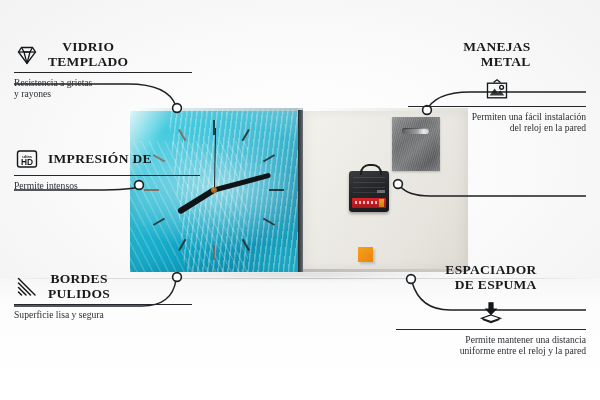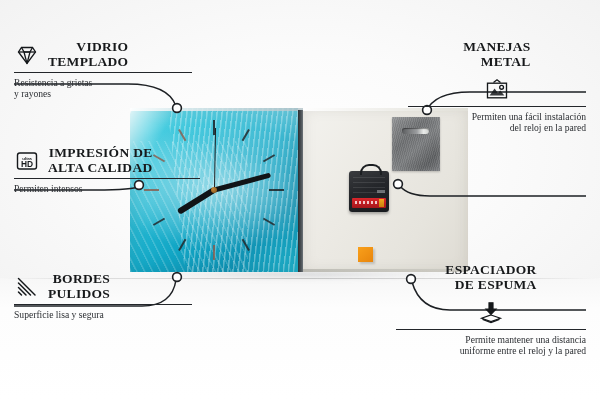--- a/index.html
+++ b/index.html
@@ -99,21 +99,21 @@
     box-shadow:2px 2px 2px rgba(0,0,0,.16);}
 
   
   .callout{position:absolute;width:200px;}
   .callout .hdr{display:flex;align-items:center;gap:8px;}
   .callout .ttl{font-weight:bold;color:#17191b;letter-spacing:.3px;
       font-size:13.5px;line-height:14.5px;text-transform:uppercase;}
   .callout .rule{height:1px;background:#23262a;margin:3px 0 4px 0;}
   .callout .sub{font-size:9.6px;line-height:11.4px;color:#2c2f33;}
   .L .hdr{justify-content:flex-start;}
-  .L .ttl{text-align:right;}
+  .L .ttl{text-align:center;}
   .L .sub{text-align:left;}
   .R{text-align:right;}
   .R .hdr{justify-content:flex-end;flex-direction:column;}
   .R .ttl{text-align:right;}
   .R .sub{text-align:right;}
   .ico{width:26px;height:26px;flex:0 0 26px;display:block;}
 
   #leads{position:absolute;left:0;top:0;width:600px;height:400px;pointer-events:none;}
 </style>
 </head>
@@ -249,26 +249,25 @@
 
   <div class="callout L" style="left:14px;top:146px;width:186px;">
     <div class="hdr">
       <svg class="ico" viewBox="0 0 26 26">
         <rect x="3.5" y="5" width="19" height="16" rx="2.2" fill="none" stroke="#15181b" stroke-width="1.4"></rect>
         <text x="13" y="11.6" font-family="Liberation Sans, sans-serif" font-size="4.4" font-weight="bold" text-anchor="middle" fill="#15181b">ultra</text>
         <text x="13" y="18.6" font-family="Liberation Sans, sans-serif" font-size="8.4" font-weight="bold" text-anchor="middle" fill="#15181b">HD</text>
       </svg>
       <div class="ttl">
         <div>IMPRESIÓN DE</div>
-        <div>ALTA CALIDAD</div>
-      </div>
-    </div>
-    <div class="rule"></div>
-    <div class="sub">
-      <div>Permiten intensos</div>
+      </div>
+    </div>
+    <div class="rule"></div>
+    <div class="sub">
+      <div>Permite intensos</div>
     </div>
   </div>
 
   <div class="callout L" style="left:14px;top:272px;width:178px;">
     <div class="hdr">
       <svg class="ico" viewBox="0 0 26 26">
         <g stroke="#15181b" stroke-width="1.5" stroke-linecap="round">
           <path d="M4.5,4.5 L21,21"></path>
             <path d="M4.5,9 L16.5,21"></path>
           <path d="M4.5,13.5 L12,21"></path>

